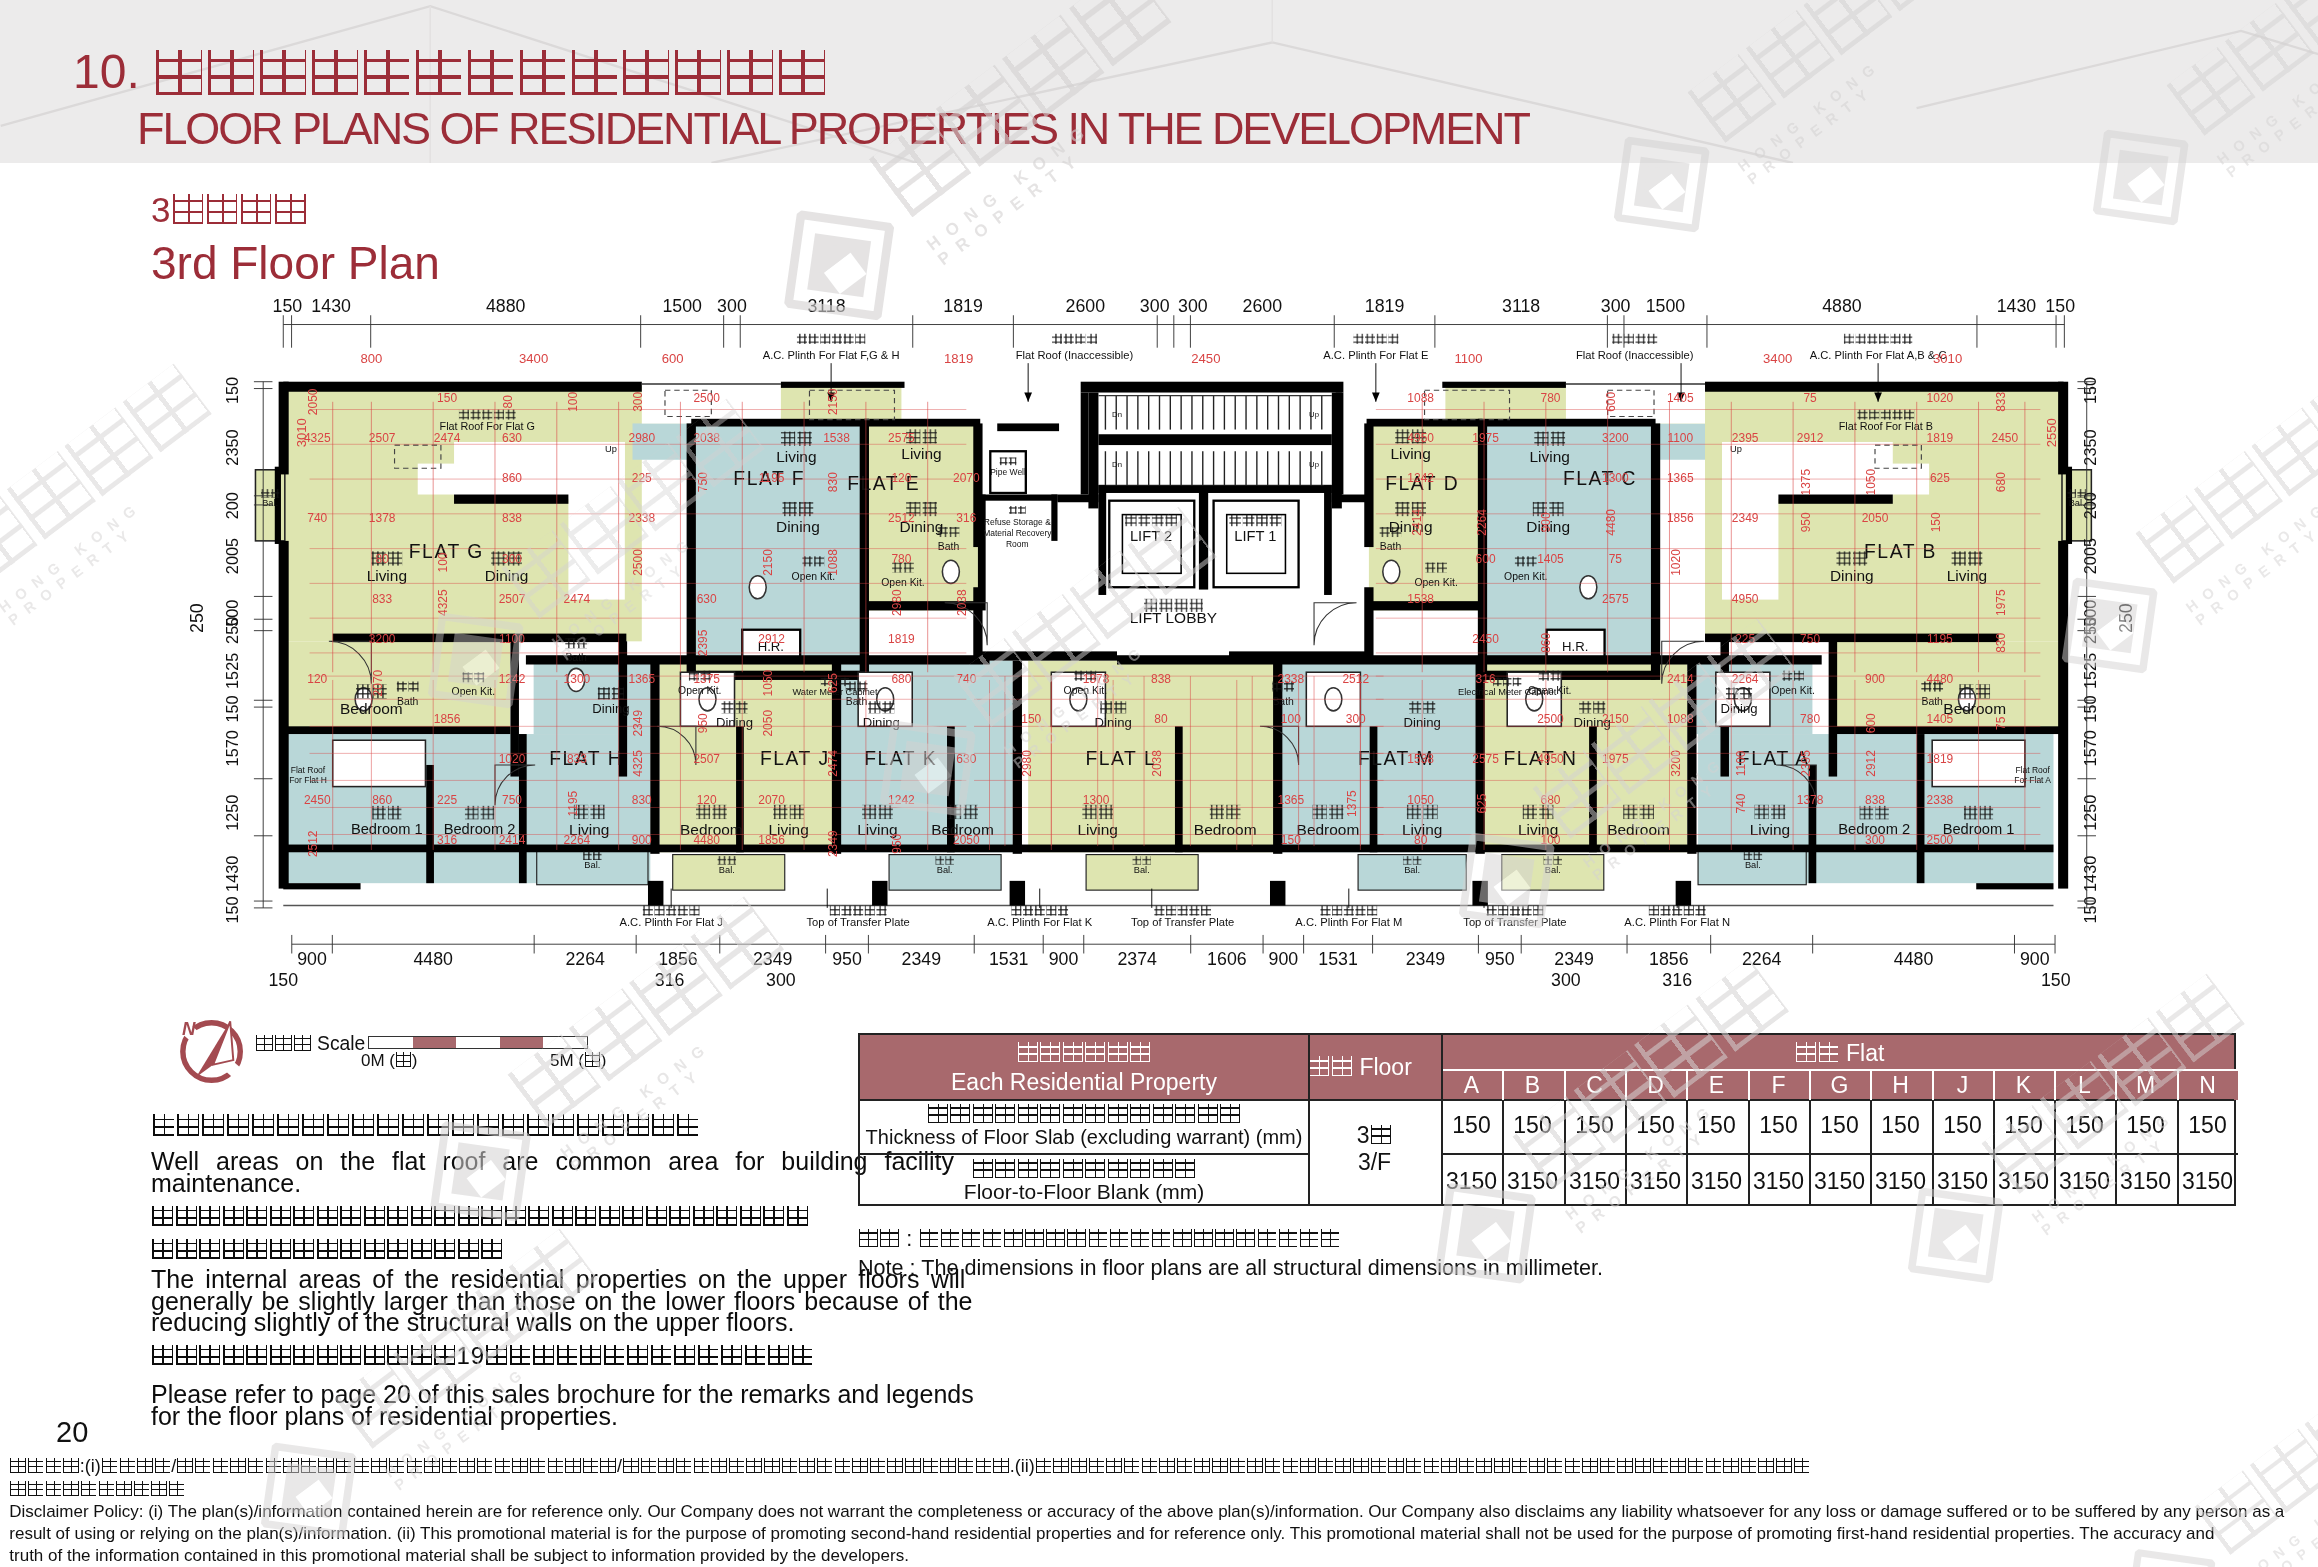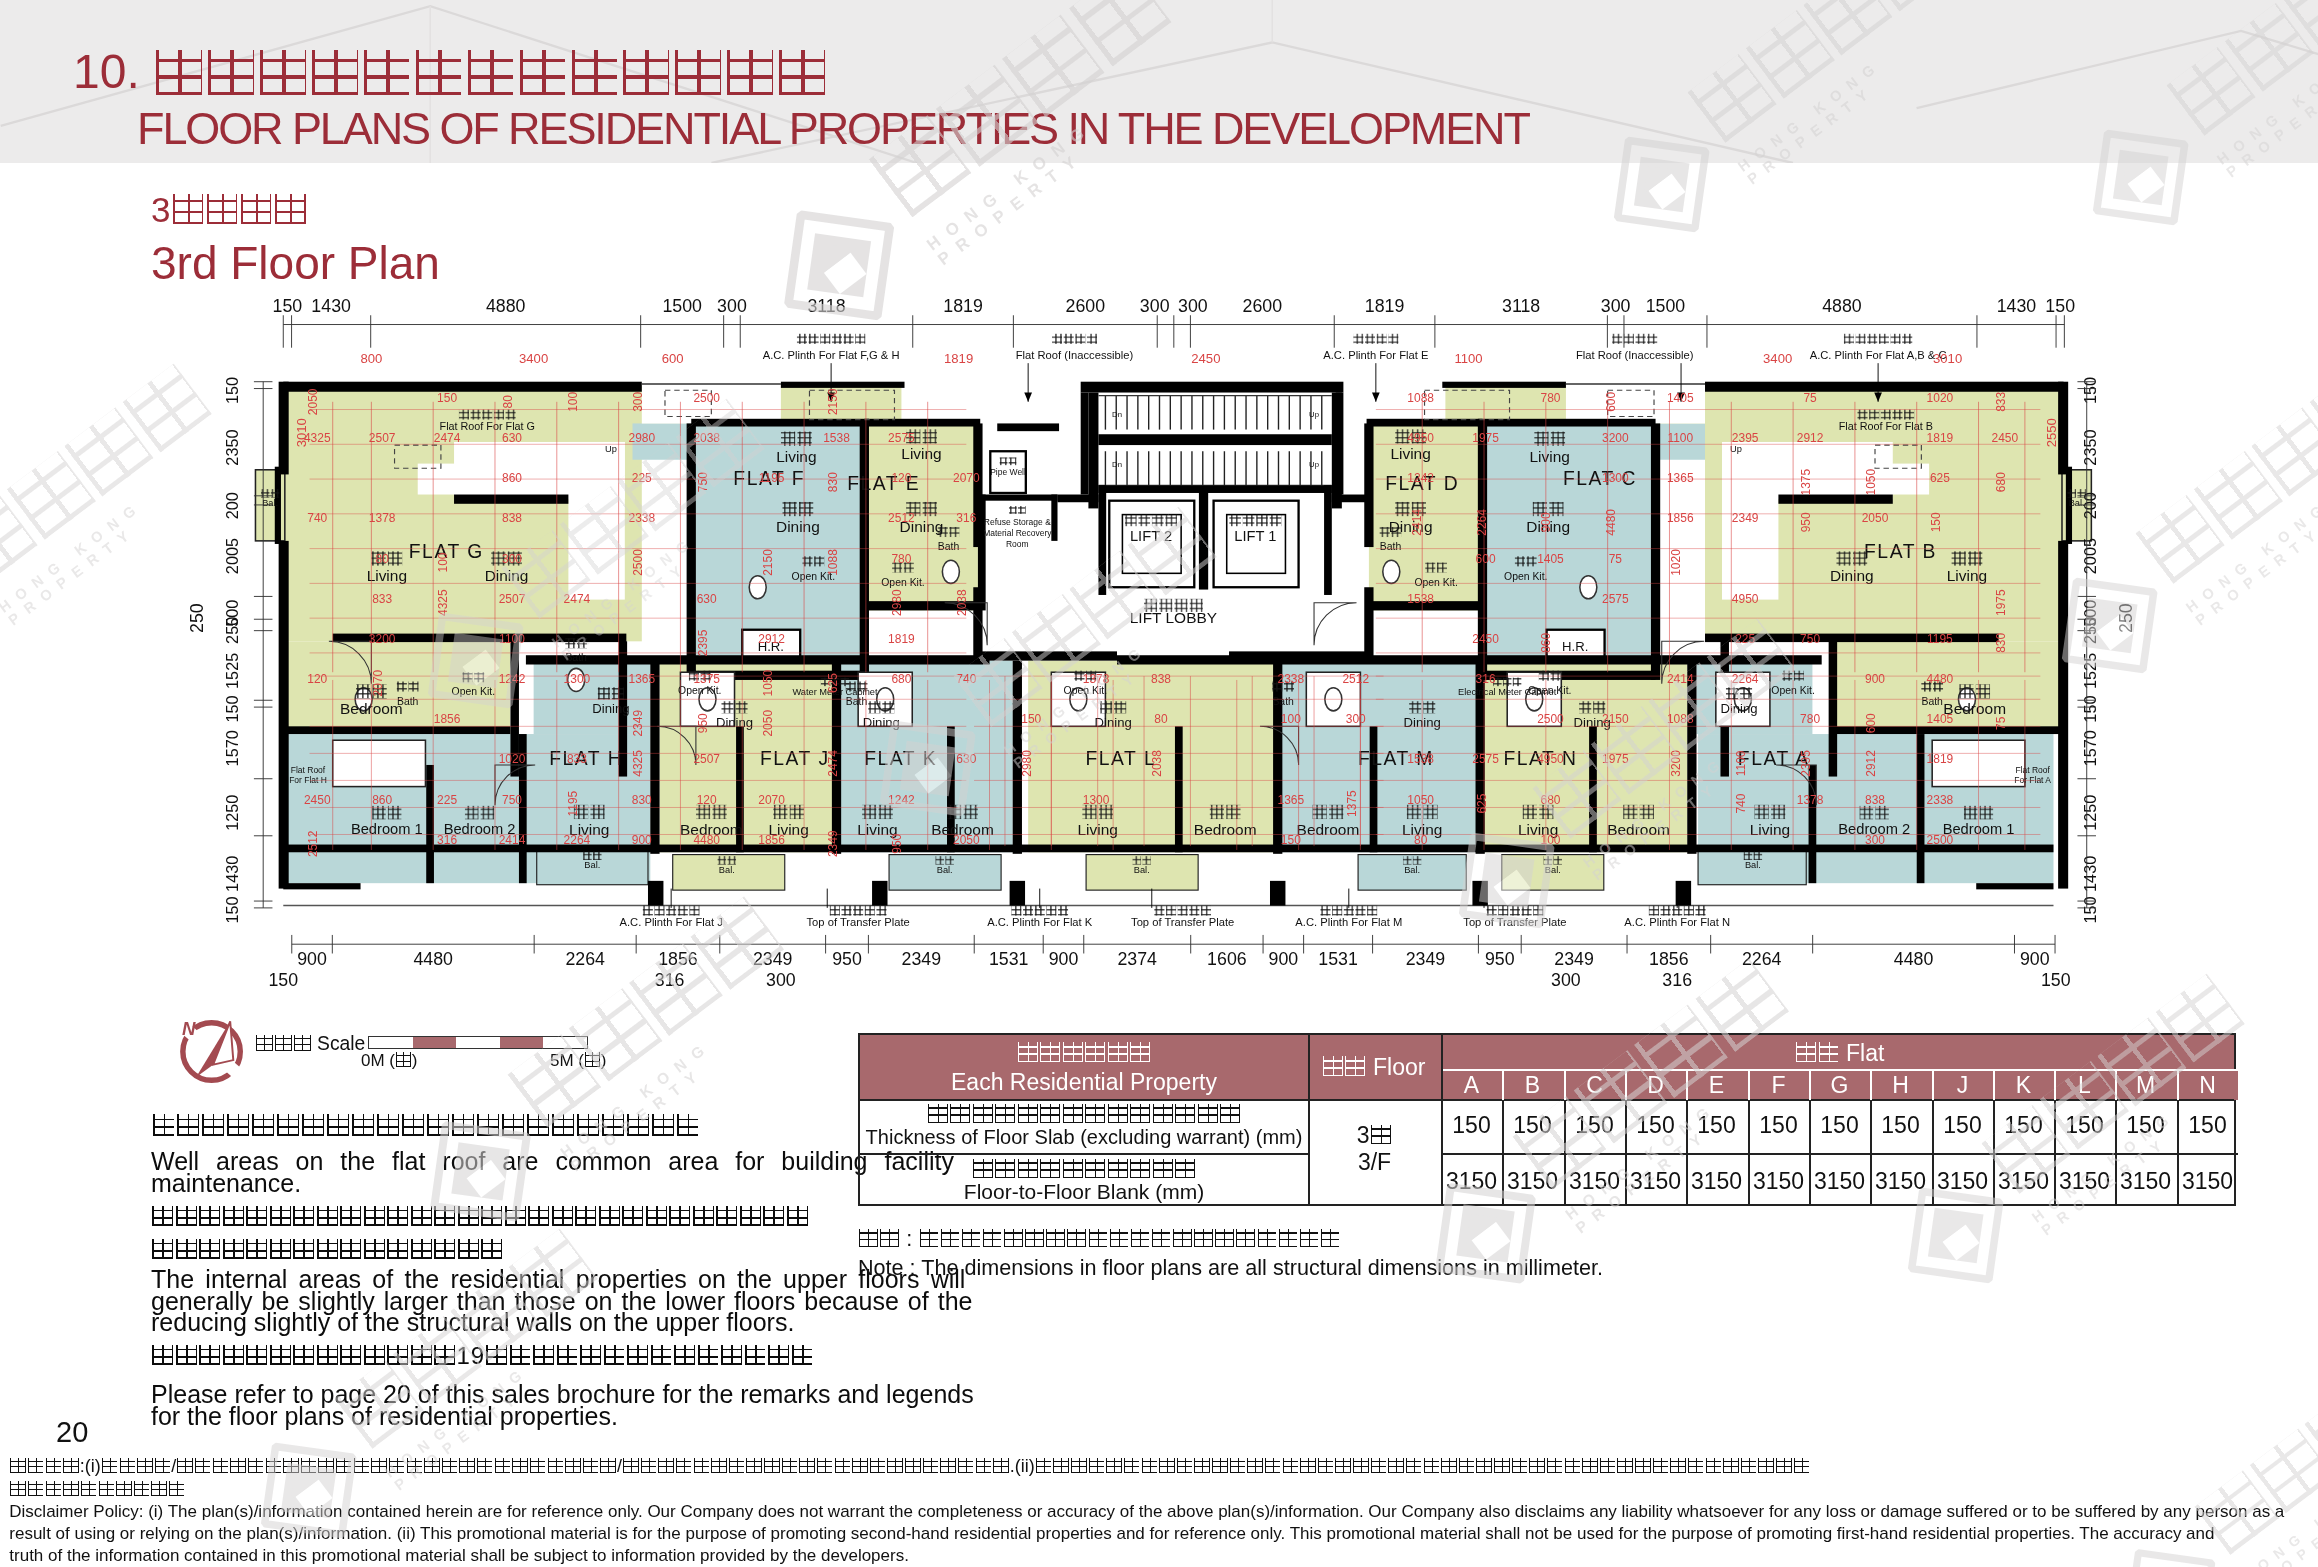--- a/index.html
+++ b/index.html
@@ -1116,21 +1116,21 @@
 <div class="abs" style="left:151px;top:1342px;font-size:24px;color:#0c0c0c;white-space:nowrap"><i class="c"></i><i class="c"></i><i class="c"></i><i class="c"></i><i class="c"></i><i class="c"></i><i class="c"></i><i class="c"></i><i class="c"></i><i class="c"></i><i class="c"></i><i class="c"></i><i class="c"></i><span style="letter-spacing:0.8px">19</span><i class="c"></i><i class="c"></i><i class="c"></i><i class="c"></i><i class="c"></i><i class="c"></i><i class="c"></i><i class="c"></i><i class="c"></i><i class="c"></i><i class="c"></i><i class="c"></i><i class="c"></i><i class="c"></i></div>
 <div class="abs" style="left:151px;top:1380px;font-size:25px;color:#0c0c0c;white-space:nowrap">Please refer to page 20 of this sales brochure for the remarks and legends</div>
 <div class="abs" style="left:151px;top:1402px;font-size:25px;color:#0c0c0c;white-space:nowrap">for the floor plans of residential properties.</div>
 
 <div class="abs" style="left:858px;top:1033px;width:1378px;height:173px;border:2.3px solid #222;box-sizing:border-box;font-size:23px">
 <div style="position:absolute;left:0;top:0;width:100%;height:64px;background:#a8696d"></div>
 <div style="position:absolute;left:581px;top:36px;width:797px;height:29px;background:#a8696d"></div>
 
 <div style="position:absolute;left:0;top:4.6px;width:448px;text-align:center;color:#fff"><i class="c"></i><i class="c"></i><i class="c"></i><i class="c"></i><i class="c"></i><i class="c"></i></div>
 <div style="position:absolute;left:0;top:34px;width:448px;text-align:center;color:#fff">Each Residential Property</div>
-<div style="position:absolute;left:448px;top:18.5px;width:131px;text-align:center;color:#fff"><i class="c"></i><i class="c"></i> Floor</div>
+<div style="position:absolute;left:448px;top:18.5px;width:131px;color:#fff"><i class="c"></i><i class="c"></i> Floor</div>
 <div style="position:absolute;left:581px;top:4.6px;width:797px;text-align:center;color:#fff"><i class="c"></i><i class="c"></i> Flat</div>
 <div style="position:absolute;left:581px;top:37px;width:61px;text-align:center;color:#fff">A</div>
 <div style="position:absolute;left:642px;top:37px;width:61px;text-align:center;color:#fff">B</div>
 <div style="position:absolute;left:704px;top:37px;width:61px;text-align:center;color:#fff">C</div>
 <div style="position:absolute;left:765px;top:37px;width:61px;text-align:center;color:#fff">D</div>
 <div style="position:absolute;left:826px;top:37px;width:61px;text-align:center;color:#fff">E</div>
 <div style="position:absolute;left:888px;top:37px;width:61px;text-align:center;color:#fff">F</div>
 <div style="position:absolute;left:949px;top:37px;width:61px;text-align:center;color:#fff">G</div>
 <div style="position:absolute;left:1010px;top:37px;width:61px;text-align:center;color:#fff">H</div>
 <div style="position:absolute;left:1072px;top:37px;width:61px;text-align:center;color:#fff">J</div>

